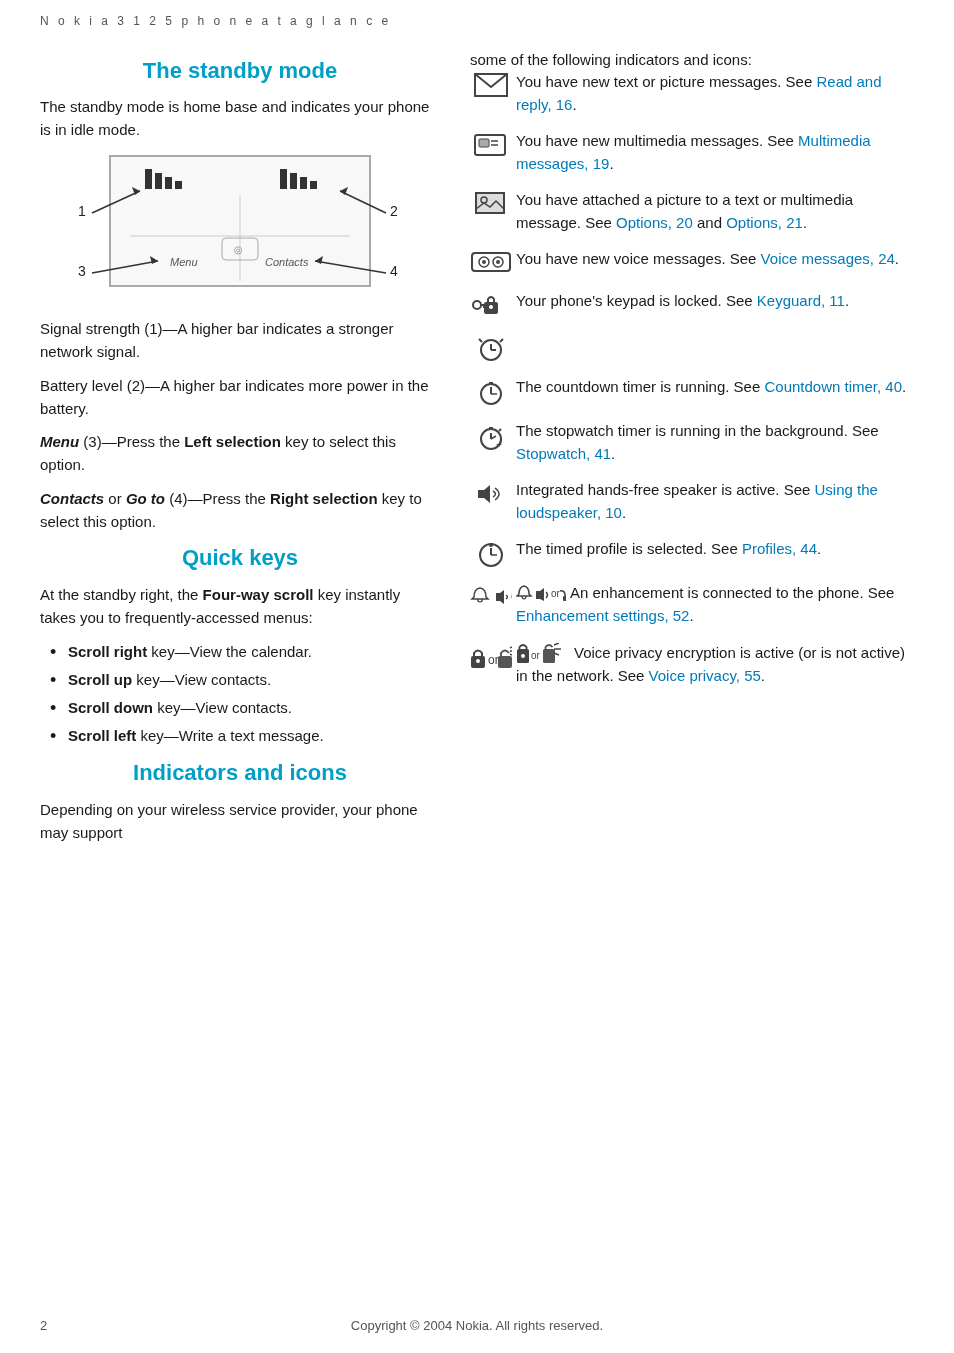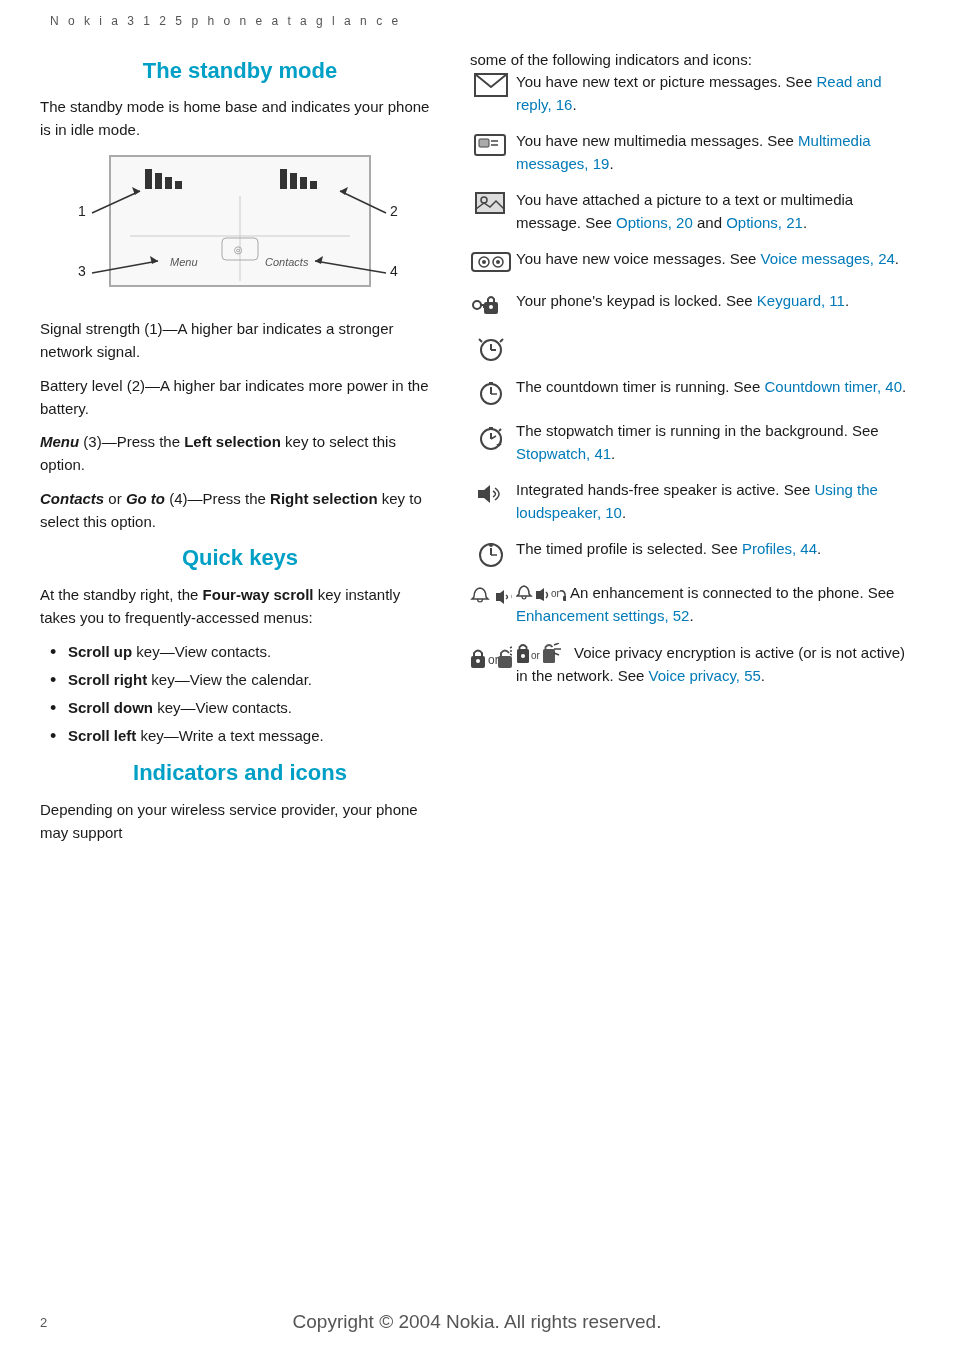--- a/index.html
+++ b/index.html
@@ -18,21 +18,20 @@
       padding: 0;
       position: relative;
     }
     
     .header {
       padding: 14px 40px 10px 40px;
       font-size: 12px;
       letter-spacing: 3px;
       color: #555;
       font-style: normal;
-      margin-left: 10px;
     }
     
     .content {
       display: flex;
       padding: 10px 40px 0 40px;
       gap: 30px;
     }
     .left-col {
       width: 400px;
       flex-shrink: 0;
@@ -217,22 +216,22 @@
         <span class="contacts-italic">Contacts</span><span> or </span><span class="goto-italic">Go to</span><span> (4)—Press the </span><span class="bold">Right selection</span><span> key to select this option.</span>
       </div>
 
       <div class="section-title-left">Quick keys</div>
 
       <div class="desc-para">
         <span>At the standby right, the </span><span class="bold">Four-way scroll</span><span> key instantly takes you to frequently-accessed menus:</span>
       </div>
 
       <ul class="bullet-list">
+        <li><span class="bold">Scroll right</span> key—View the calendar.</li>
         <li><span class="bold">Scroll up</span> key—View contacts.</li>
-        <li><span class="bold">Scroll right</span> key—View the calendar.</li>
         <li><span class="bold">Scroll down</span> key—View contacts.</li>
         <li><span class="bold">Scroll left</span> key—Write a text message.</li>
       </ul>
 
       <div class="section-title-left">Indicators and icons</div>
 
       <div class="desc-para">Depending on your wireless service provider, your phone may support</div>
 
     </div>
 
@@ -453,16 +452,16 @@
           </svg>Voice privacy encryption is active (or is not active) in the network. See <a class="link">Voice privacy, 55</a>.
         </div>
       </div>
 
     </div>
 
   </div>
 
   <div style="position:absolute; bottom:20px; left:0; right:0; display:flex; justify-content:center; align-items:center;">
     <span style="position:absolute;left:40px;font-size:13px;color:#555;">2</span>
-    <span style="font-size:19px;color:#555;text-align:center;">Copyright © 2004 Nokia. All rights reserved.</span>
+    <span style="font-size:13px;color:#555;text-align:center;">Copyright © 2004 Nokia. All rights reserved.</span>
   </div>
 
 </div>
 
 </body></html>

